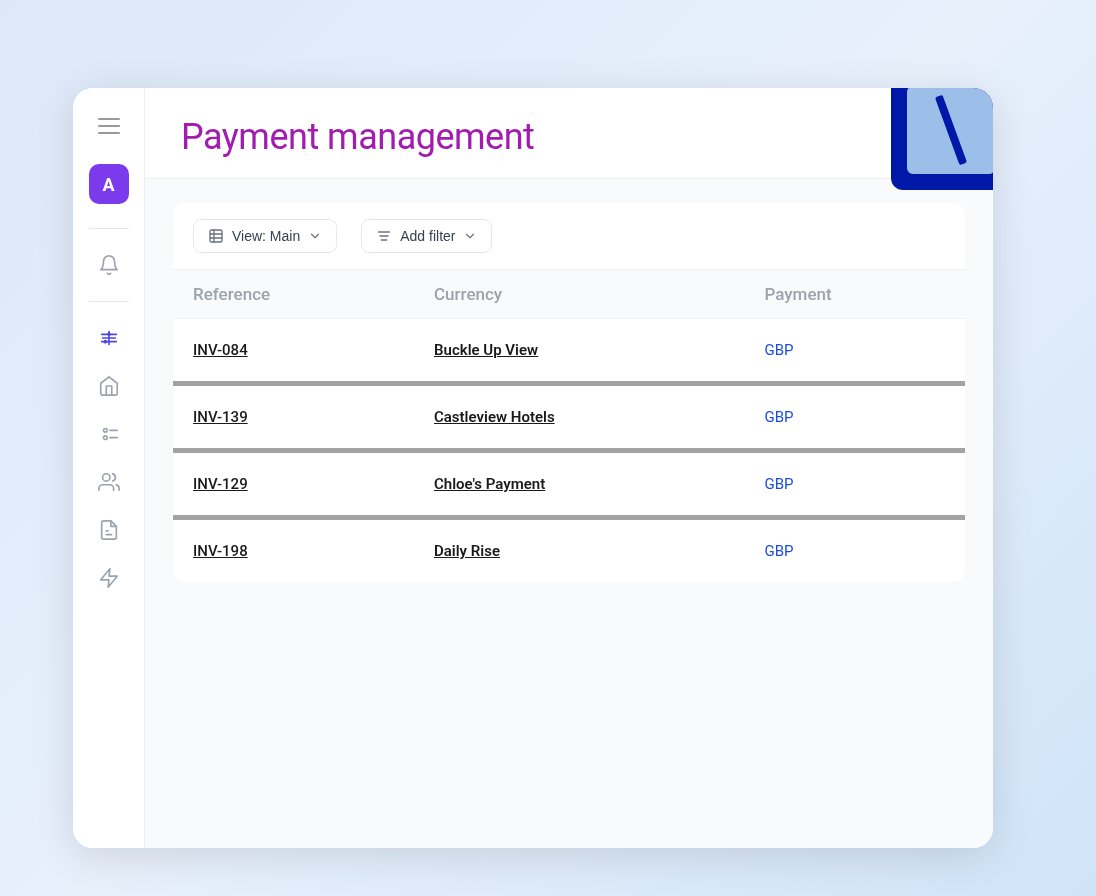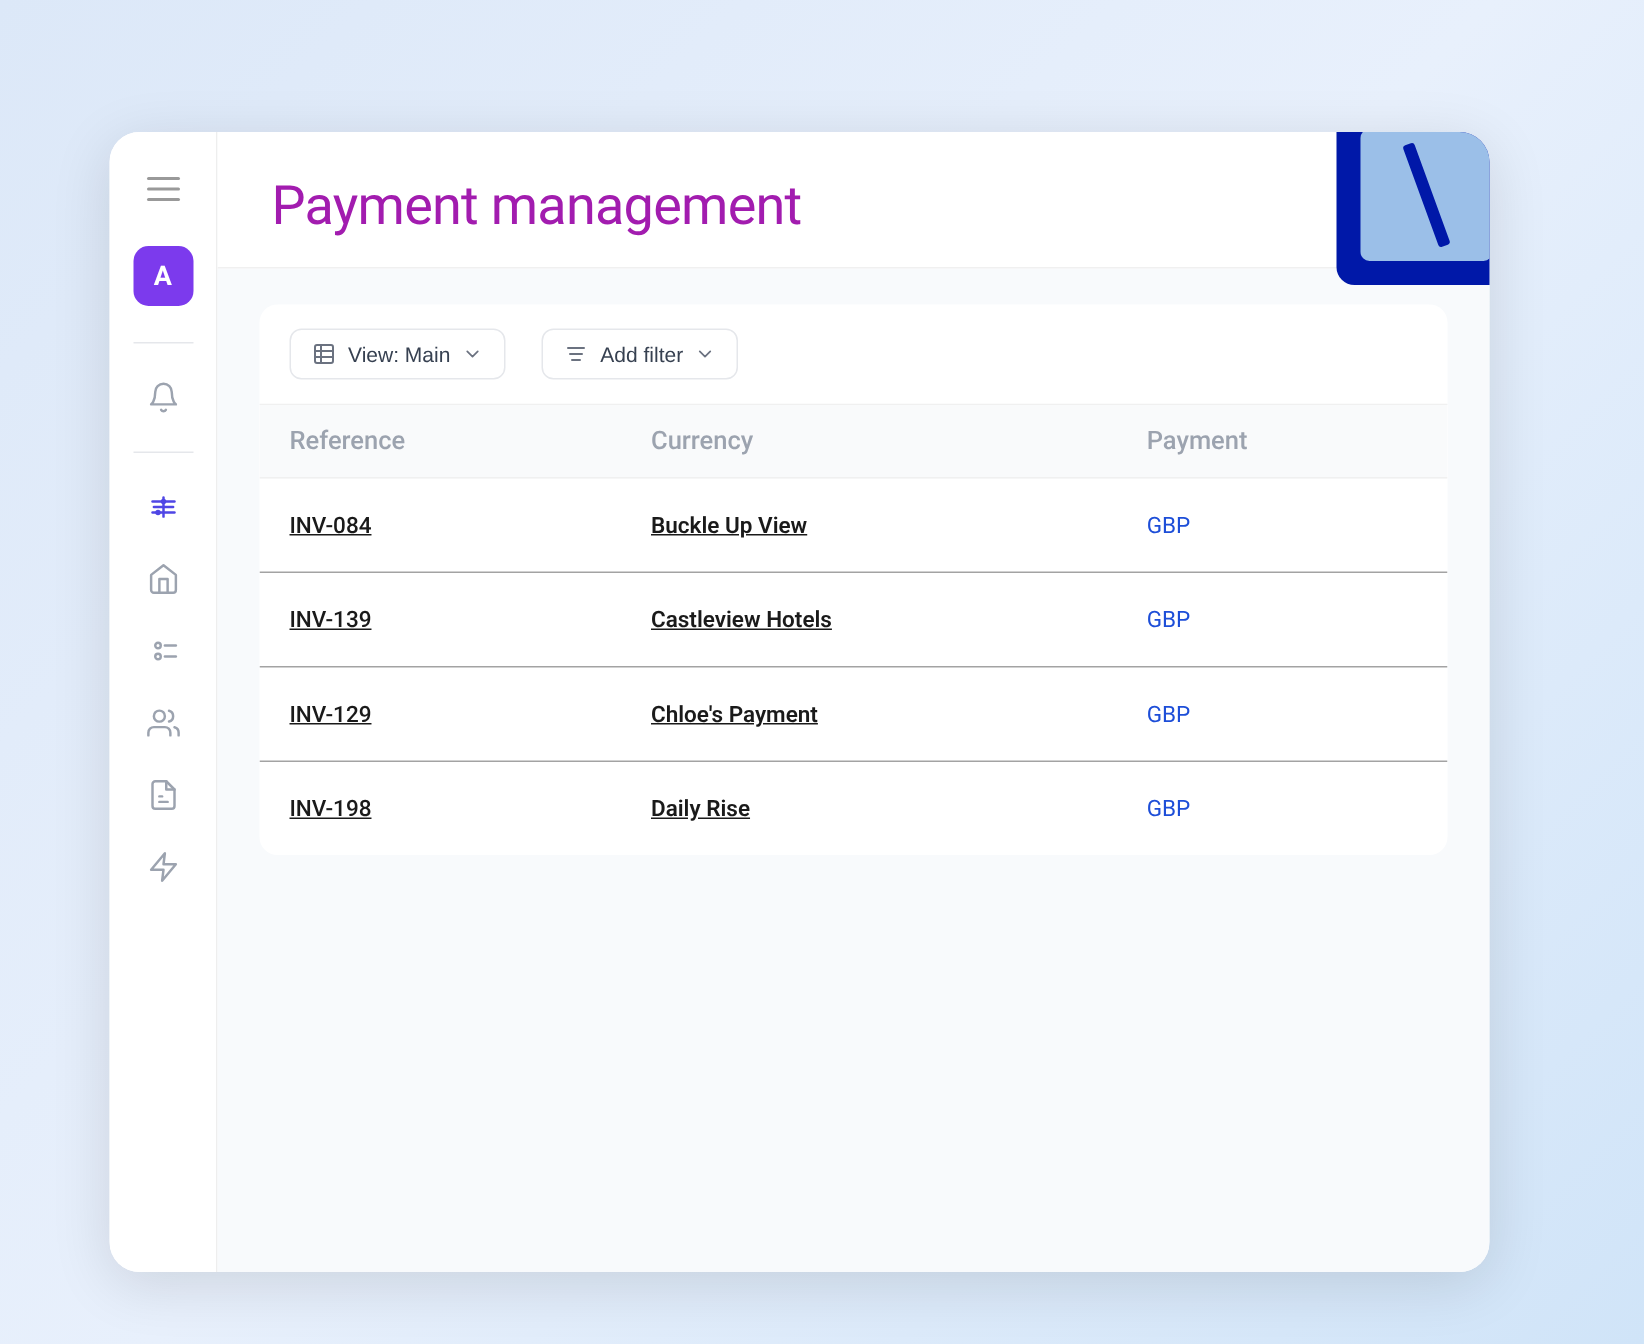--- a/index.html
+++ b/index.html
@@ -208,21 +208,21 @@
     thead th {
       padding: 14px 20px;
       text-align: left;
       font-size: 17px;
       font-weight: 500;
       color: #9ca3af;
       border-bottom: 1px solid #f0f0f0;
     }
 
     tbody tr {
-      border-bottom: 1px solid #a3a3a3;
+      border-bottom: 5px solid #a3a3a3;
       transition: background 0.15s;
     }
 
     tbody tr:last-child {
       border-bottom: none;
     }
 
     tbody td {
       padding: 22px 20px;
       font-size: 15px;

